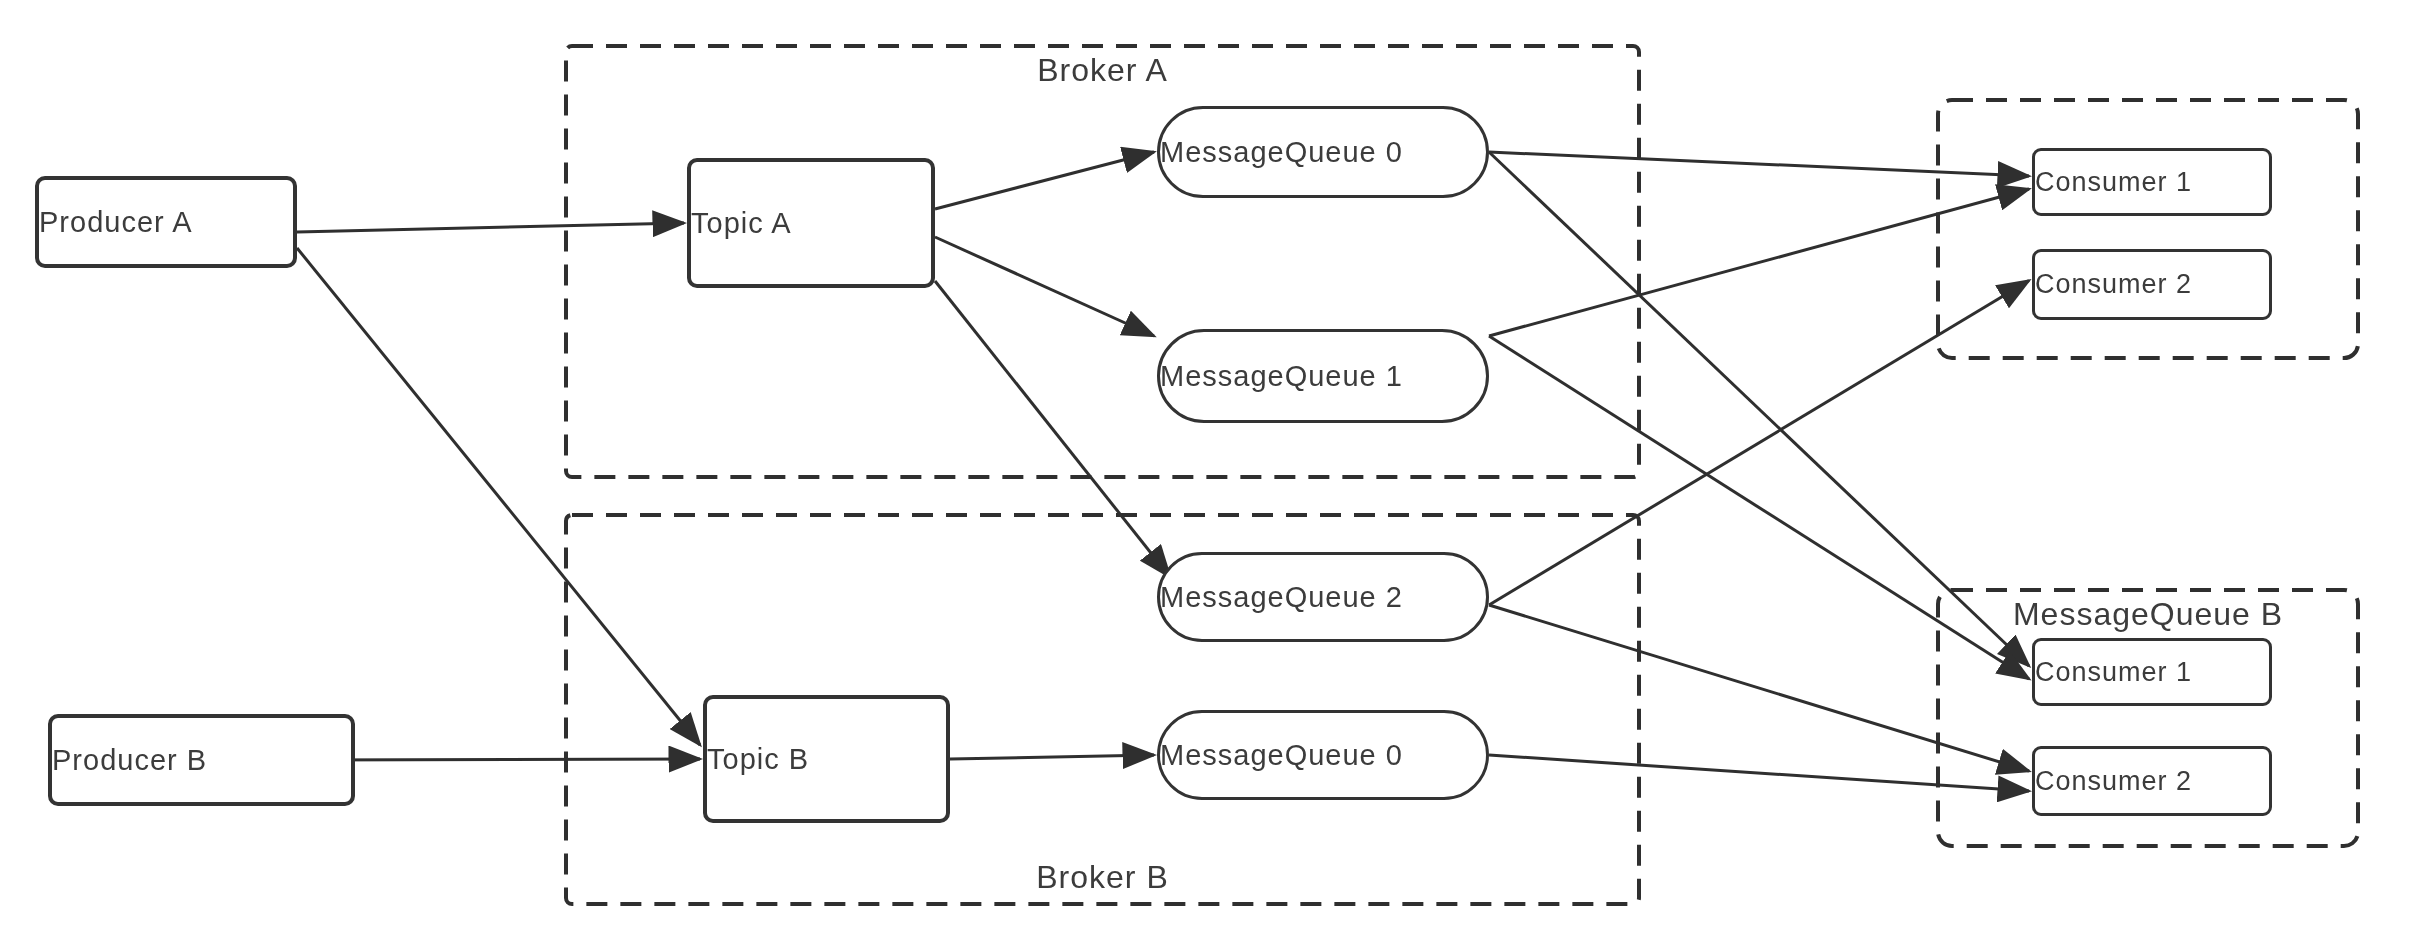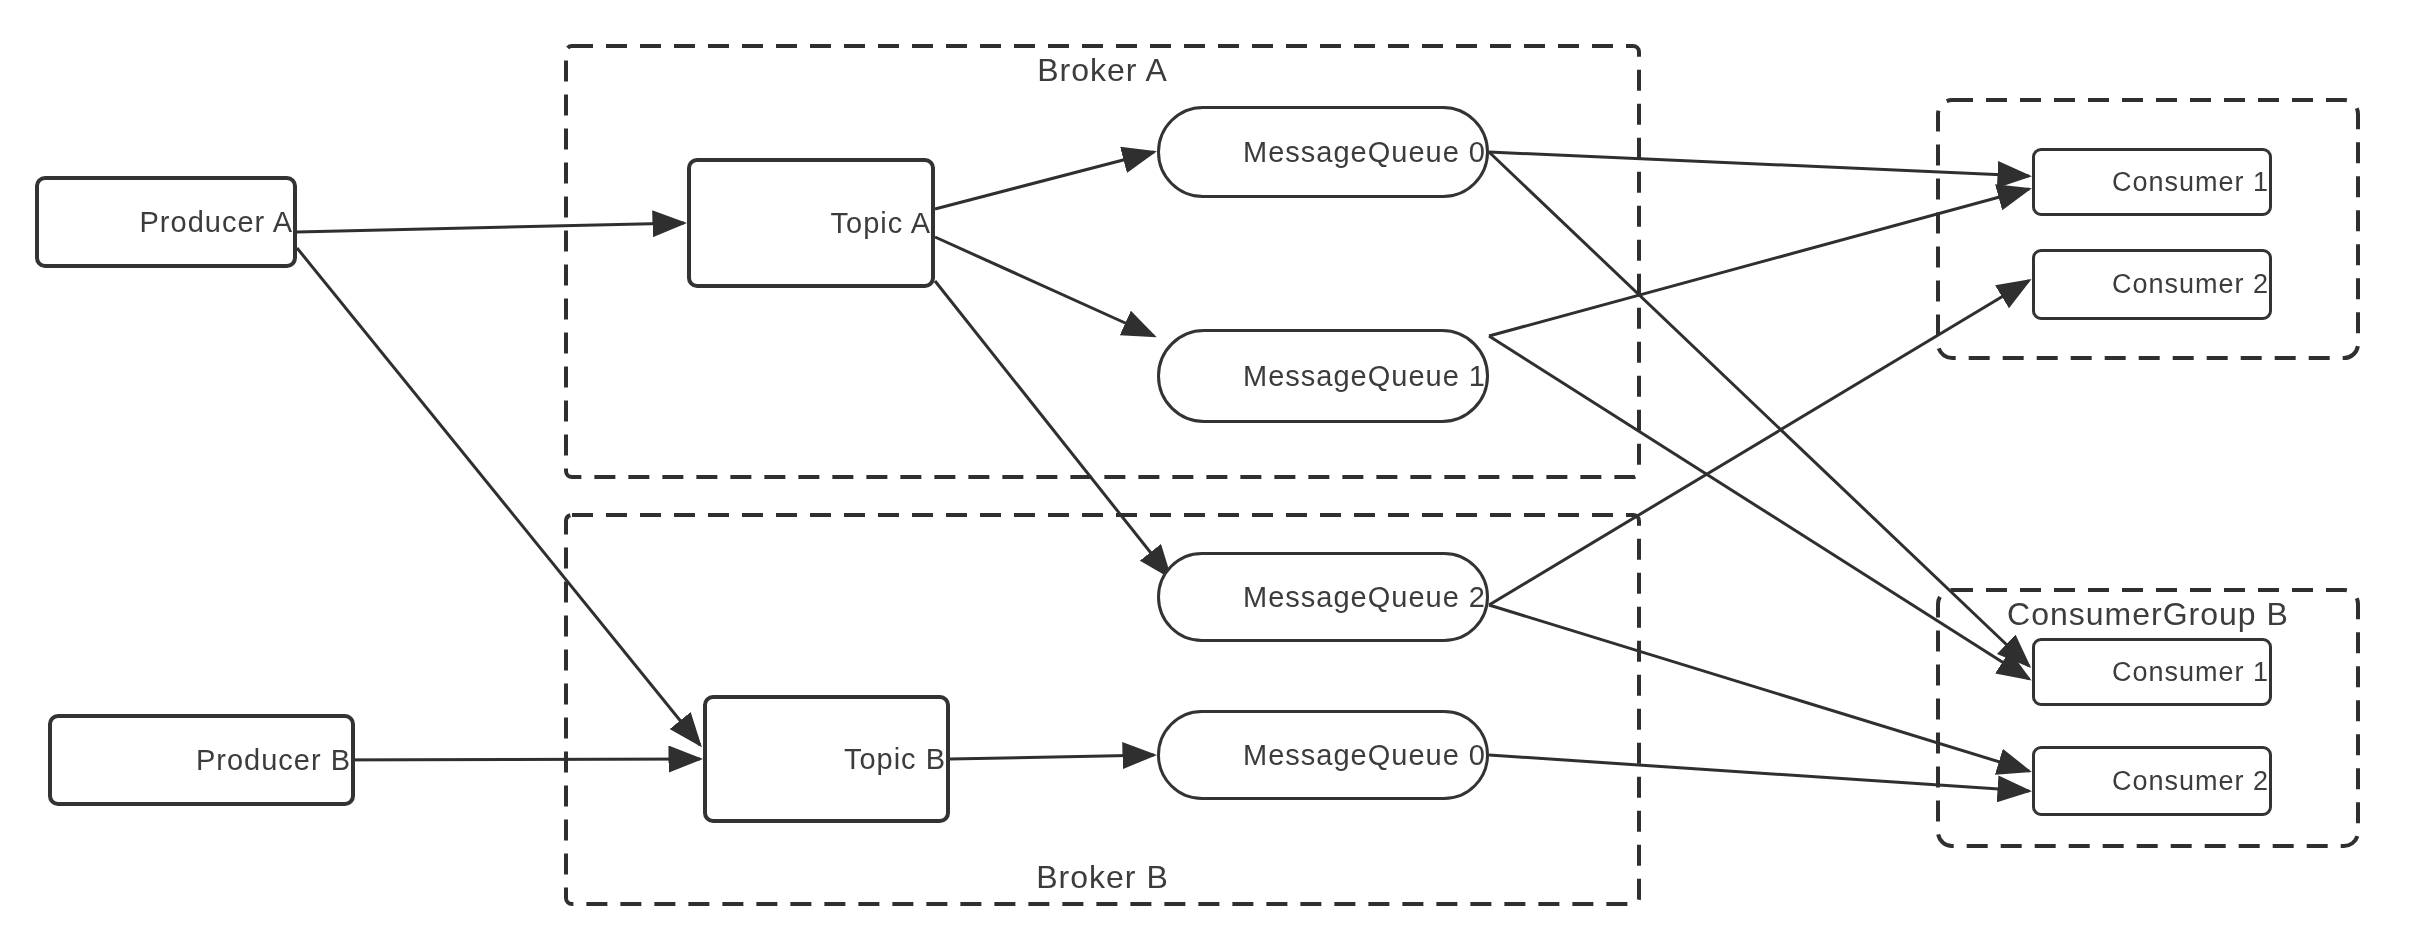--- a/index.html
+++ b/index.html
@@ -6,21 +6,21 @@
   .canvas{
     position:relative;
     width:2410px;height:927px;
     background:#ffffff;
     font-family:"Liberation Sans","DejaVu Sans",sans-serif;
     overflow:hidden;
   }
   #wires{position:absolute;left:0;top:0;z-index:1;}
   .node{
     position:absolute;z-index:2;
-    display:flex;align-items:center;justify-content:flex-end;
+    display:flex;align-items:center;justify-content:flex-start;
     background:#ffffff;
     border:4px solid #333333;
     border-radius:10px;
     color:#3c3c3c;
     font-size:29px;
     letter-spacing:1px;
     box-sizing:border-box;
     white-space:nowrap;
   }
   .node.pill{border-radius:48px;border-width:3px;}
@@ -69,34 +69,34 @@
       <line x1="1489" y1="755" x2="2029" y2="791" stroke="#2f2f2f" stroke-width="3" marker-end="url(#arrow)"></line>
     </svg>
 
   <div class="group" style="left:566px;top:46px;width:1073px;height:431px;">
     <div class="group-label top">Broker A</div>
   </div>
   <div class="group" style="left:566px;top:515px;width:1073px;height:389px;">
     <div class="group-label bottom">Broker B</div>
   </div>
   <div class="group" style="left:1938px;top:590px;width:420px;height:256px;">
-    <div class="group-label top">ConsumerGroup B</div>
+    <div class="group-label top">MessageQueue B</div>
   </div>
 
   <div class="node" style="left:35px;top:176px;width:262px;height:92px;">
     <span>Producer A</span>
   </div>
   <div class="node" style="left:48px;top:714px;width:307px;height:92px;">
     <span>Producer B</span>
   </div>
 
   <div class="node" style="left:687px;top:158px;width:248px;height:130px;">
     <span>Topic A</span>
   </div>
-  <div class="node" style="left:703px;top:695px;width:247px;height:128px;padding-left:36px;">
+  <div class="node" style="left:703px;top:695px;width:247px;height:128px;">
     <span>Topic B</span>
   </div>
 
   <div class="node pill" style="left:1157px;top:106px;width:332px;height:92px;">
     <span>MessageQueue 0</span>
   </div>
   <div class="node pill" style="left:1157px;top:289px;width:332px;height:94px;margin-top:40px;">
     <span>MessageQueue 1</span>
   </div>
   <div class="node pill" style="left:1157px;top:552px;width:332px;height:90px;">

